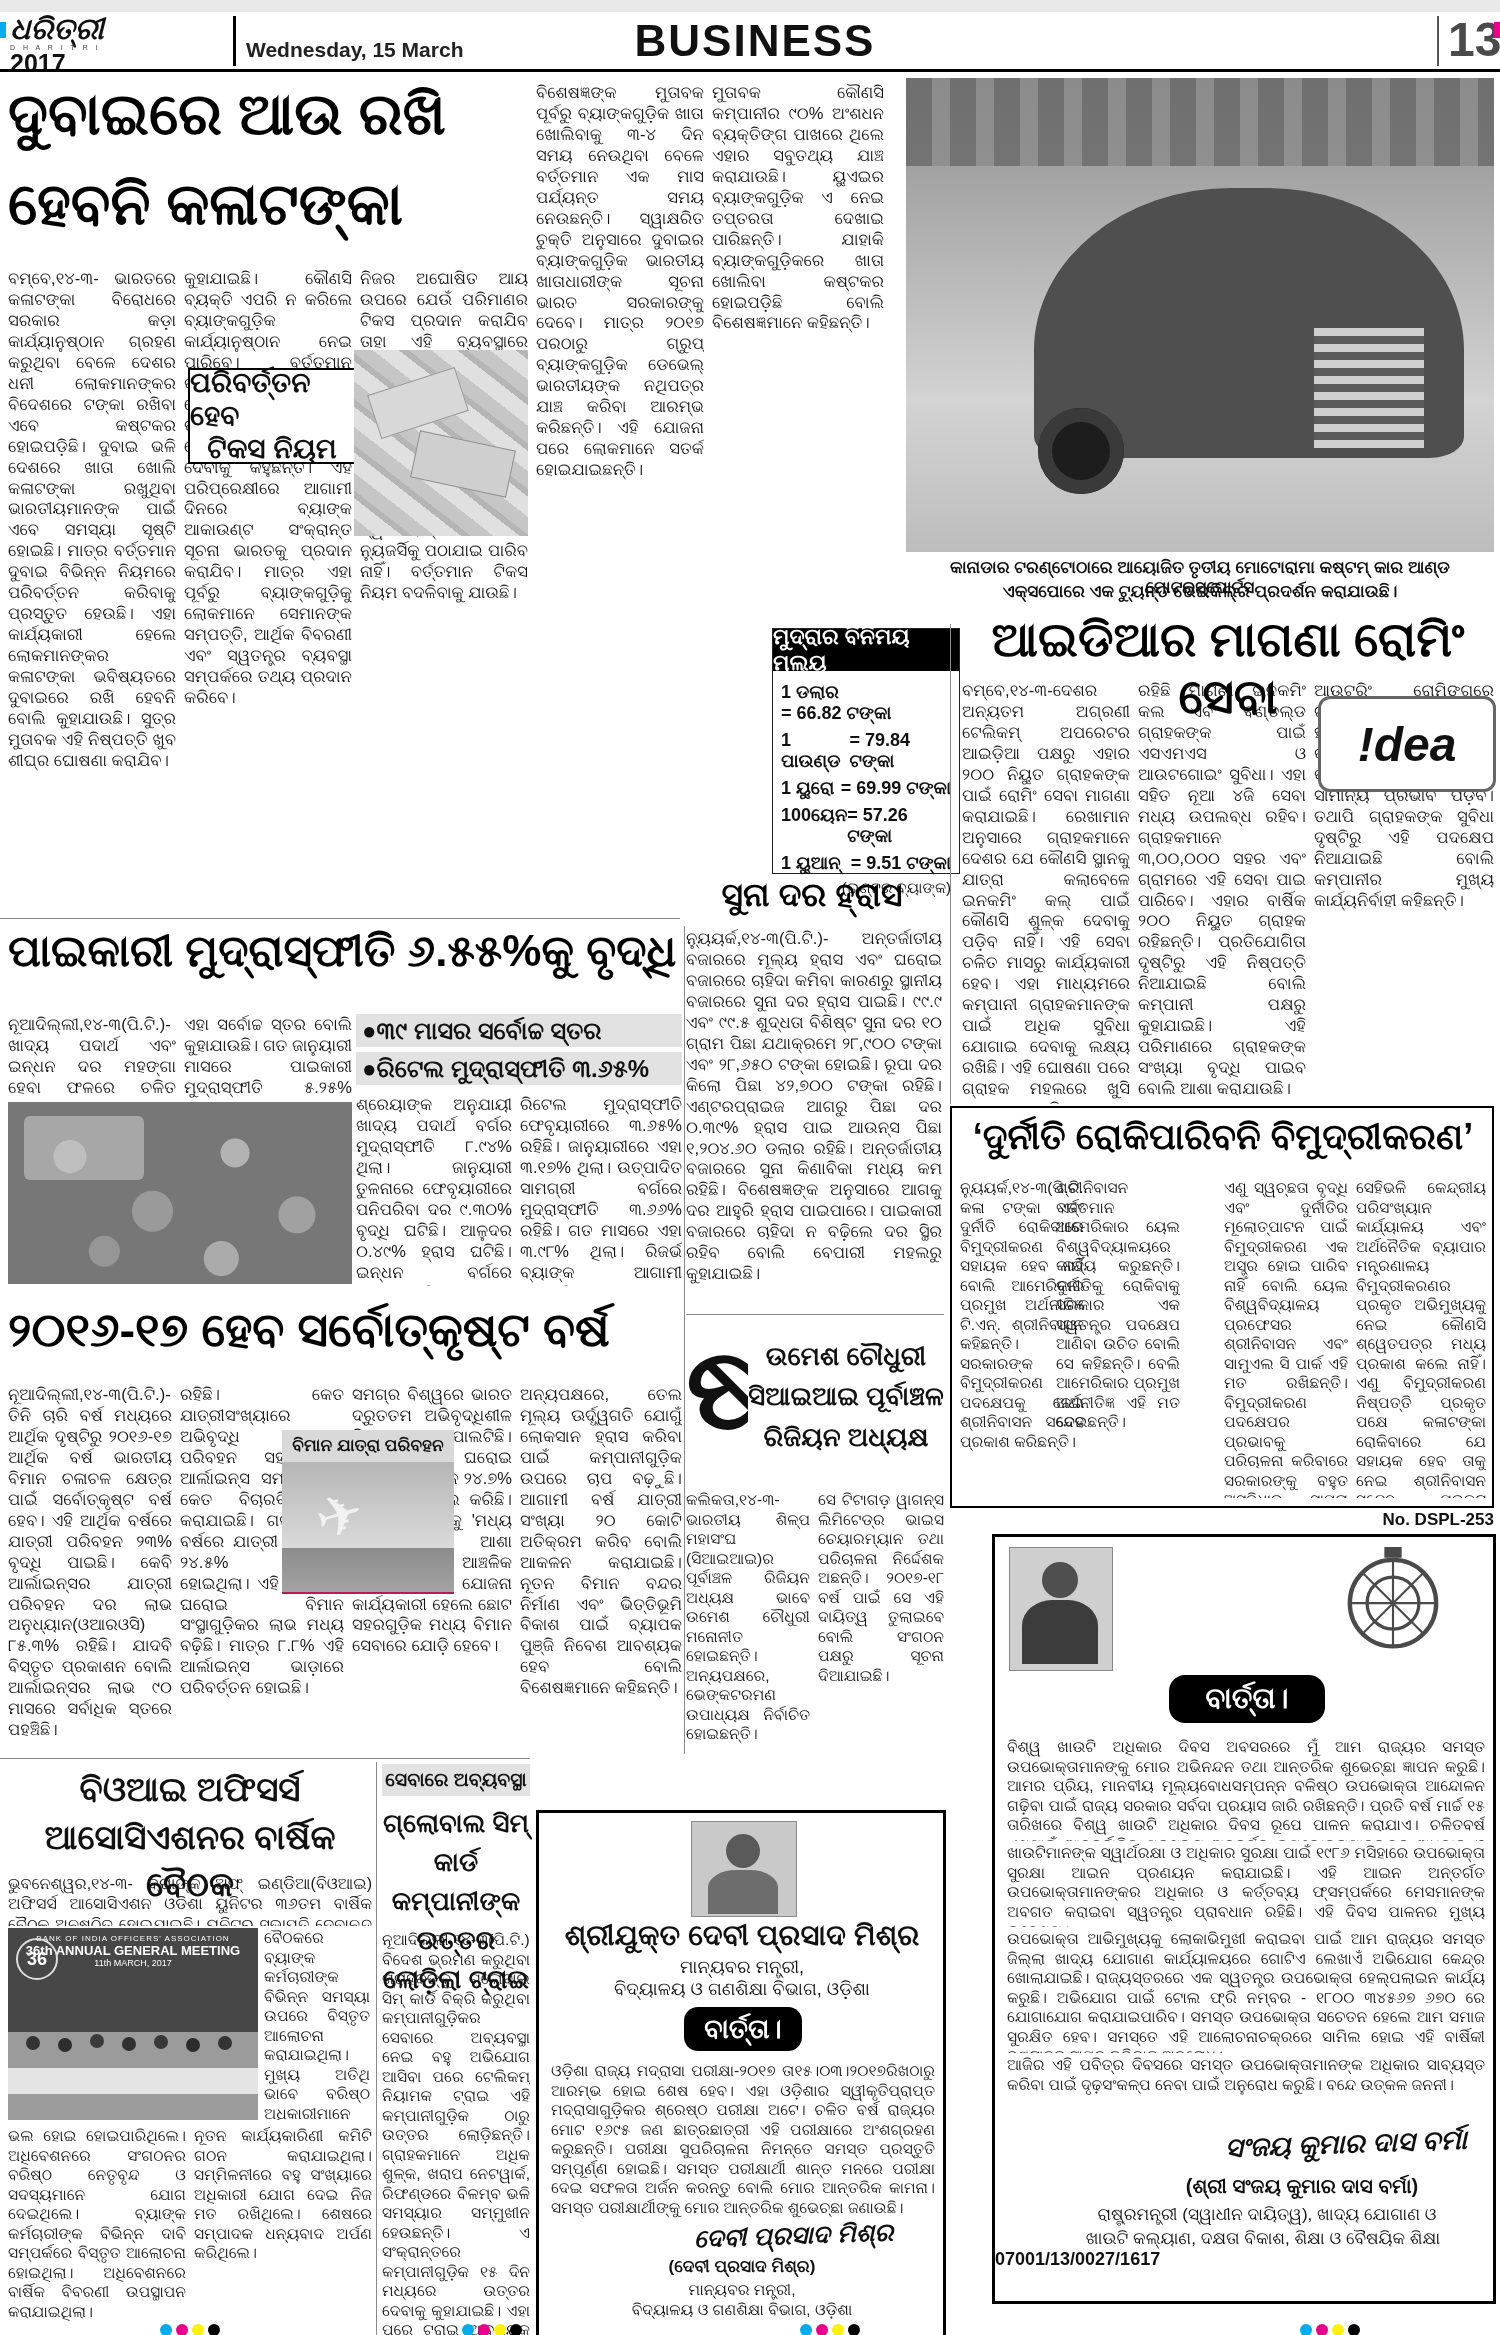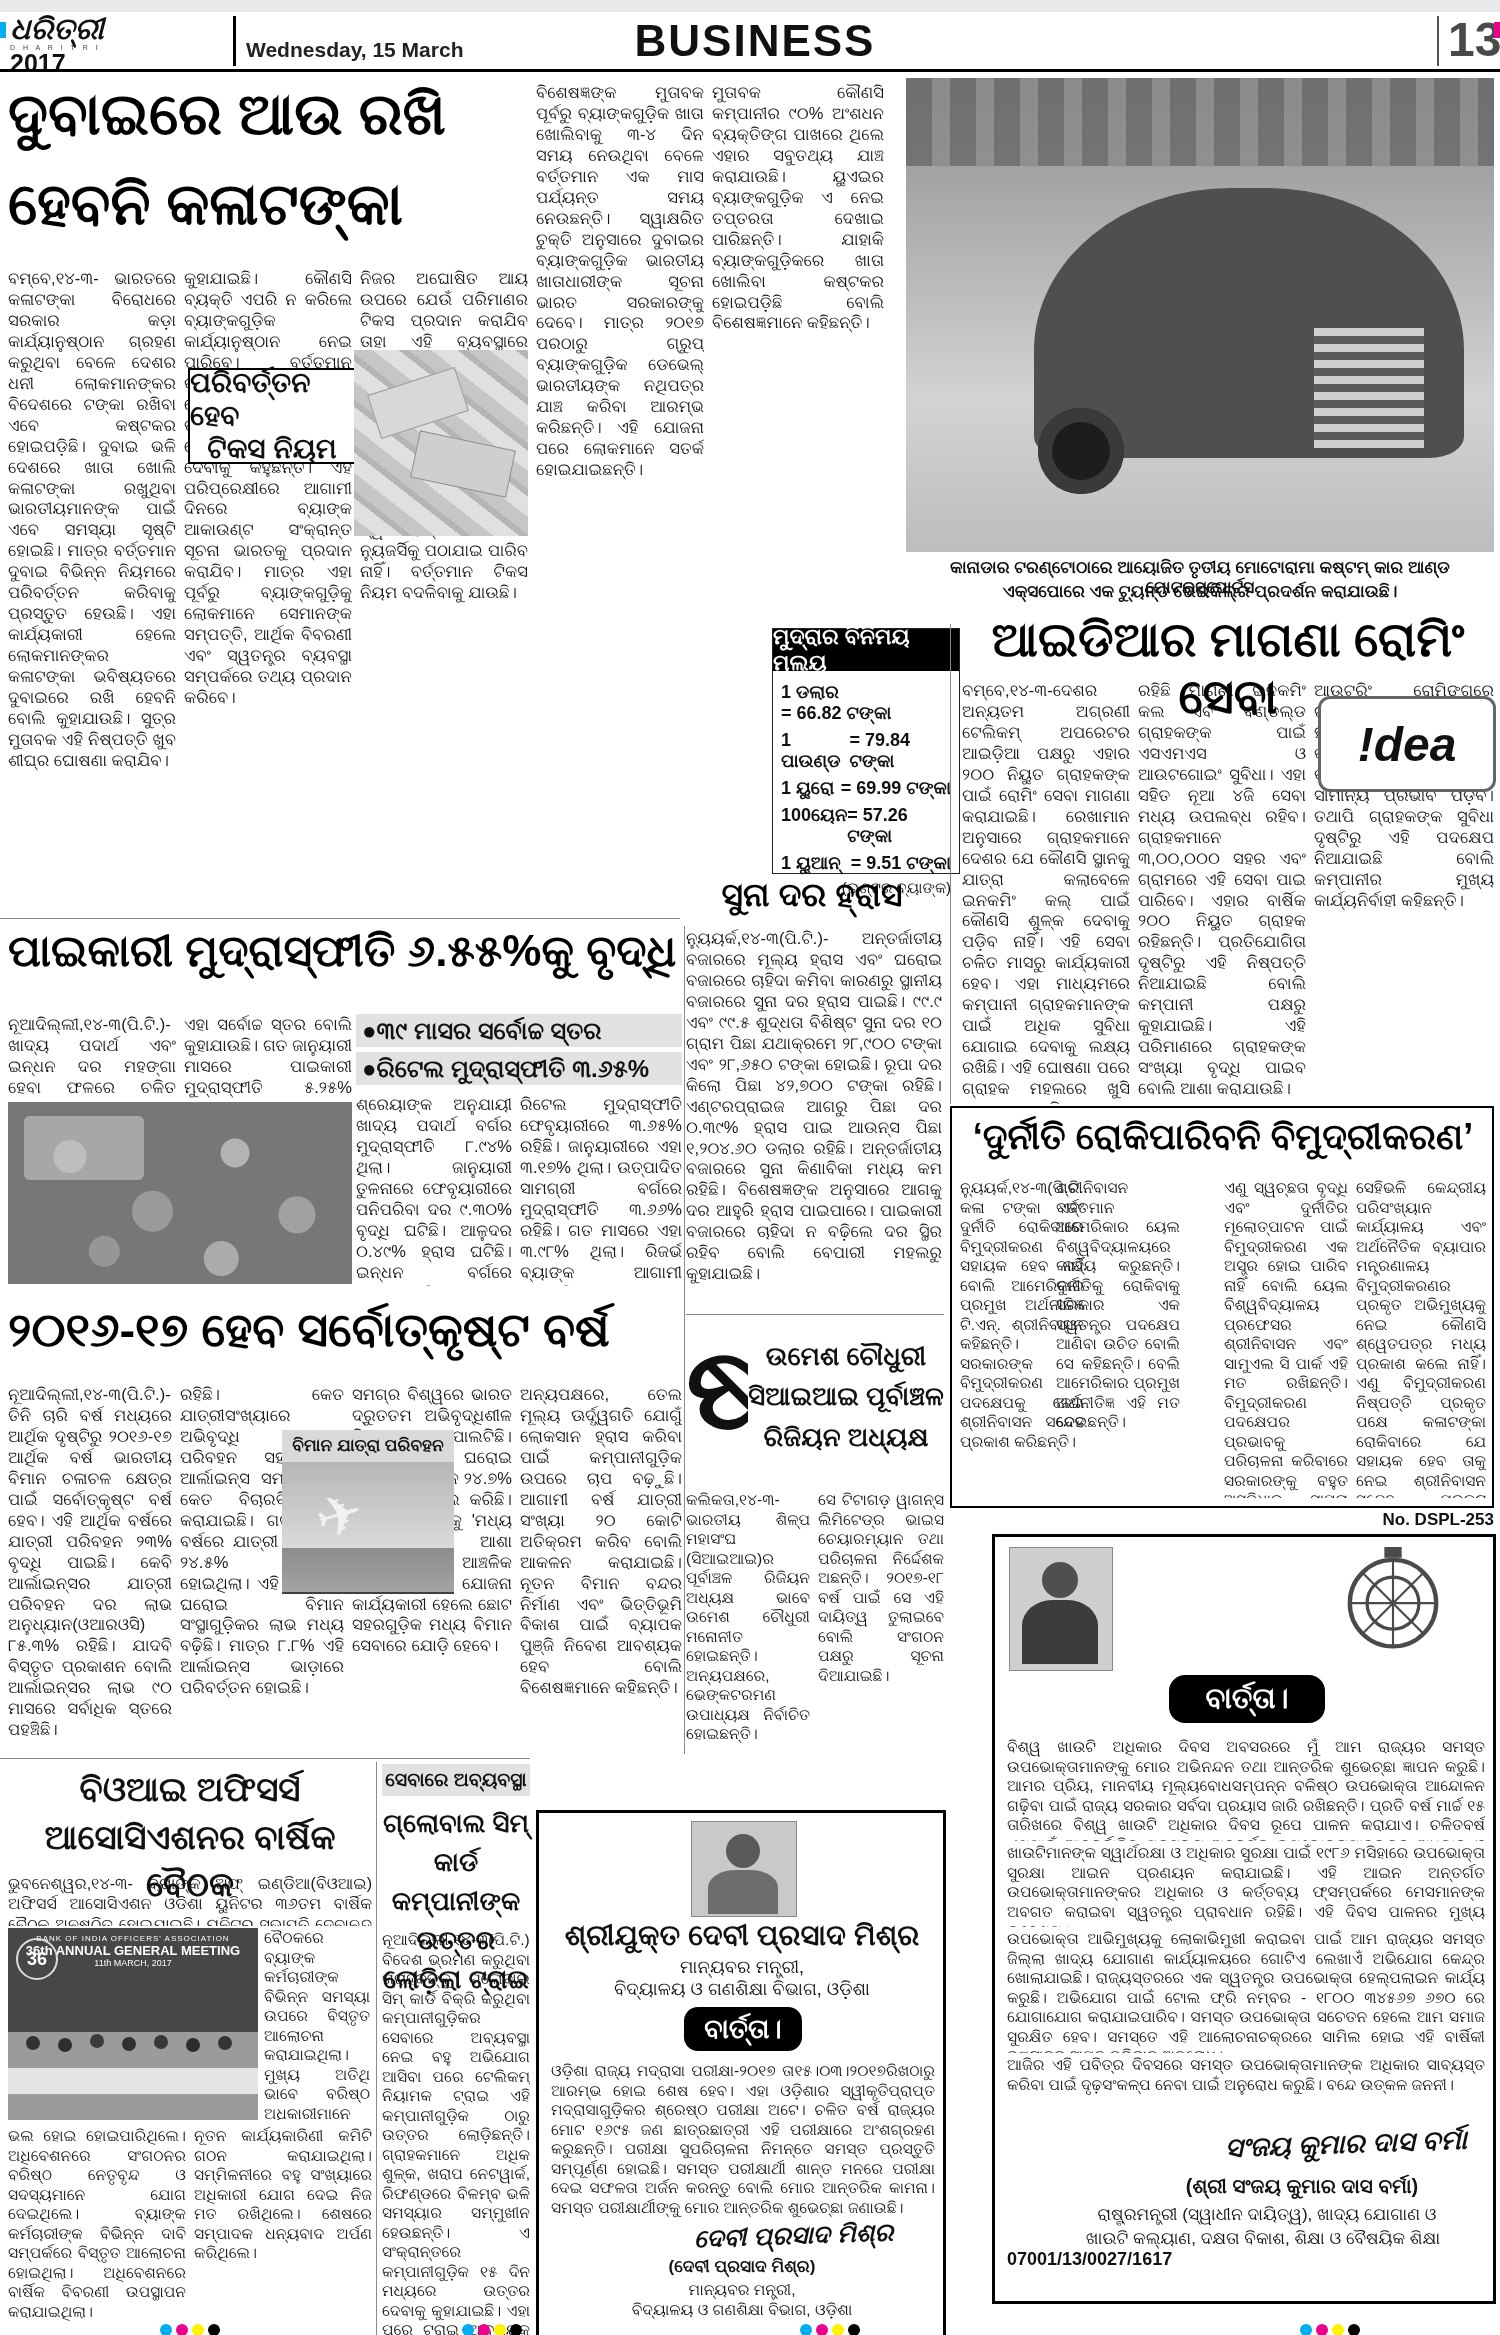--- a/index.html
+++ b/index.html
@@ -124,21 +124,21 @@
   <div class="abs body-sm" style="left:1056px;top:1166px;width:124px;height:320px;">ଶ୍ରୀନିବାସନ ବର୍ତ୍ତମାନ ଆମେରିକାର ୟେଲ ବିଶ୍ୱବିଦ୍ୟାଳୟରେ କାର୍ଯ୍ୟ କରୁଛନ୍ତି। ଦୁର୍ନୀତିକୁ ରୋକିବାକୁ ସରକାର ଏକ ସ୍ୱତନ୍ତ୍ର ପଦକ୍ଷେପ ଆଣିବା ଉଚିତ ବୋଲି ସେ କହିଛନ୍ତି। ବେଲି ଆମେରିକାର ପ୍ରମୁଖ ଅର୍ଥନୀତିଜ୍ଞ ଏହି ମତ ଦେଇଛନ୍ତି।</div>
   <div class="abs body-sm" style="left:1224px;top:1166px;width:124px;height:320px;">ଏଣୁ ସ୍ୱଚ୍ଛତା ବୃଦ୍ଧି ଏବଂ ଦୁର୍ନୀତିର ମୂଲୋତ୍ପାଟନ ପାଇଁ ବିମୁଦ୍ରୀକରଣ ଏକ ଅସ୍ତ୍ର ହୋଇ ପାରିବ ନାହିଁ ବୋଲି ୟେଲ ବିଶ୍ୱବିଦ୍ୟାଳୟ ପ୍ରଫେସର ଶ୍ରୀନିବାସନ ଏବଂ ସାମୁଏଲ ସି ପାର୍କ ଏହି ମତ ରଖିଛନ୍ତି। ବିମୁଦ୍ରୀକରଣ ପଦକ୍ଷେପର ପ୍ରଭାବକୁ ପରିଚାଳନା କରିବାରେ ସରକାରଙ୍କୁ ବହୁତ ଅସୁବିଧାର ସାମ୍ନା କରିବାକୁ ପଡିଛି।</div>
   <div class="abs body-sm" style="left:1356px;top:1166px;width:130px;height:320px;">ସେହିଭଳି କେନ୍ଦ୍ରୀୟ ପରିସଂଖ୍ୟାନ କାର୍ଯ୍ୟାଳୟ ଏବଂ ଅର୍ଥନୈତିକ ବ୍ୟାପାର ମନ୍ତ୍ରଣାଳୟ ବିମୁଦ୍ରୀକରଣର ପ୍ରକୃତ ଅଭିମୁଖ୍ୟକୁ ନେଇ କୌଣସି ଶ୍ୱେତପତ୍ର ମଧ୍ୟ ପ୍ରକାଶ କଲେ ନାହିଁ। ଏଣୁ ବିମୁଦ୍ରୀକରଣ ନିଷ୍ପତ୍ତି ପ୍ରକୃତ ପକ୍ଷେ କଳାଟଙ୍କା ରୋକିବାରେ ଯେ ସହାୟକ ହେବ ତାକୁ ନେଇ ଶ୍ରୀନିବାସନ ସନ୍ଦେହ ପ୍ରକଟ କରିଛନ୍ତି।</div>
 
   <div class="abs headline" style="left:8px;top:1290px;width:676px;font-size:47px;">୨୦୧୬-୧୭ ହେବ ସର୍ବୋତ୍କୃଷ୍ଟ ବର୍ଷ</div>
   <div class="abs body-txt" style="left:8px;top:1372px;width:164px;height:370px;">ନୂଆଦିଲ୍ଲୀ,୧୪-୩(ପି.ଟି.)-ତିନି ଚାରି ବର୍ଷ ମଧ୍ୟରେ ଆର୍ଥିକ ଦୃଷ୍ଟିରୁ ୨୦୧୬-୧୭ ଆର୍ଥିକ ବର୍ଷ ଭାରତୀୟ ବିମାନ ଚଳାଚଳ କ୍ଷେତ୍ର ପାଇଁ ସର୍ବୋତ୍କୃଷ୍ଟ ବର୍ଷ ହେବ। ଏହି ଆର୍ଥିକ ବର୍ଷରେ ଯାତ୍ରୀ ପରିବହନ ୨୩% ବୃଦ୍ଧି ପାଇଛି। କେବି ଆର୍ଲାଇନ୍ସର ଯାତ୍ରୀ ପରିବହନ ଦର ଲାଭ ଅନୁଧ୍ୟାନ(ଓଆରଓସି) ୮୫.୩% ରହିଛି। ଯାଦବି ବିସ୍ତୃତ ପ୍ରକାଶନ ବୋଲି ଆର୍ଲାଇନ୍ସର ଲାଭ ୯୦ ମାସରେ ସର୍ବାଧିକ ସ୍ତରେ ପହଞ୍ଚିଛି।</div>
   <div class="abs body-txt" style="left:180px;top:1372px;width:164px;height:370px;">ରହିଛି। କେତ ଯାତ୍ରୀସଂଖ୍ୟାରେ ଅଭିବୃଦ୍ଧି ଯାତ୍ରୀ ପରିବହନ ସହ କେତ ଆର୍ଲାଇନ୍ସ ସମଗ୍ର ବର୍ଷ କେତ ବିଚାରବିଶ୍ଳେଷଣ କରାଯାଇଛି। ଗତ ଆର୍ଥିକ ବର୍ଷରେ ଯାତ୍ରୀ ପରିବହନ ୨୪.୫% ଅଭିବୃଦ୍ଧି ହୋଇଥିଲା। ଏହି ସମୟରେ ଘରୋଇ ବିମାନ ସଂସ୍ଥାଗୁଡ଼ିକର ଲାଭ ମଧ୍ୟ ବଢ଼ିଛି। ମାତ୍ର ୮.୮% ଏହି ଆର୍ଲାଇନ୍ସ ଭାଡ଼ାରେ ପରିବର୍ତ୍ତନ ହୋଇଛି।</div>
   <div class="abs body-txt" style="left:352px;top:1372px;width:160px;height:370px;">ସମଗ୍ର ବିଶ୍ୱରେ ଭାରତ ଦ୍ରୁତତମ ଅଭିବୃଦ୍ଧିଶୀଳ ବିମାନ ବଜାର ପାଲଟିଛି। ଚଳିତ ବର୍ଷ ଘରୋଇ ଯାତ୍ରୀ ପରିବହନ ୨୪.୭% ଅଭିବୃଦ୍ଧି ହାସଲ କରିଛି। ଏହି ଧାରା ଆଗକୁ 'ମଧ୍ୟ ରହିବ ବୋଲି ଆଶା କରାଯାଉଛି। ଆଞ୍ଚଳିକ ଉଡ଼ାଣ ଯୋଜନା କାର୍ଯ୍ୟକାରୀ ହେଲେ ଛୋଟ ସହରଗୁଡ଼ିକ ମଧ୍ୟ ବିମାନ ସେବାରେ ଯୋଡ଼ି ହେବେ।</div>
   <div class="abs body-txt" style="left:520px;top:1372px;width:162px;height:370px;">ଅନ୍ୟପକ୍ଷରେ, ତେଲ ମୂଲ୍ୟ ଊର୍ଦ୍ଧ୍ୱଗତି ଯୋଗୁଁ ଲୋକସାନ ହ୍ରାସ କରିବା ପାଇଁ କମ୍ପାନୀଗୁଡ଼ିକ ଉପରେ ଚାପ ବଢ଼ୁଛି। ଆଗାମୀ ବର୍ଷ ଯାତ୍ରୀ ସଂଖ୍ୟା ୨୦ କୋଟି ଅତିକ୍ରମ କରିବ ବୋଲି ଆକଳନ କରାଯାଇଛି। ନୂତନ ବିମାନ ବନ୍ଦର ନିର୍ମାଣ ଏବଂ ଭିତ୍ତିଭୂମି ବିକାଶ ପାଇଁ ବ୍ୟାପକ ପୁଞ୍ଜି ନିବେଶ ଆବଶ୍ୟକ ହେବ ବୋଲି ବିଶେଷଜ୍ଞମାନେ କହିଛନ୍ତି।</div>
 
-  <div class="abs" style="left:282px;top:1418px;width:172px;height:164px;background:#404040;">
+  <div class="abs" style="left:282px;top:1418px;width:172px;height:164px;background:#be185d;">
     <div style="height:32px;background:#d9d9d9;display:flex;align-items:center;justify-content:center;font-size:17px;font-weight:bold;">ବିମାନ ଯାତ୍ରା ପରିବହନ</div>
     <div style="position:relative;height:130px;background:linear-gradient(180deg,#b6b6b6 0%,#dadada 66%,#8c8c8c 66%,#a3a3a3 100%);">
       <div style="position:absolute;left:34px;top:26px;font-size:56px;color:#f1f1f1;transform:rotate(-16deg);line-height:1;">✈</div>
     </div>
   </div>
 
   <div class="abs rule-thin" style="left:684px;top:914px;width:1px;height:828px;"></div>
   <div class="abs rule-thin" style="left:686px;top:1302px;width:258px;height:1px;"></div>
   <div class="abs" style="left:686px;top:1316px;width:62px;height:146px;font-size:118px;font-weight:bold;line-height:1;overflow:hidden;">ଷ</div>
   <div class="abs center" style="left:748px;top:1324px;width:196px;">
@@ -212,21 +212,21 @@
     </svg>
     <div class="badge-black" style="position:absolute;left:174px;top:138px;width:156px;height:48px;font-size:29px;border-radius:16px;">ବାର୍ତ୍ତା।</div>
     <div class="body-sm" style="position:absolute;left:12px;top:200px;width:478px;height:104px;">ବିଶ୍ୱ ଖାଉଟି ଅଧିକାର ଦିବସ ଅବସରରେ ମୁଁ ଆମ ରାଜ୍ୟର ସମସ୍ତ ଉପଭୋକ୍ତାମାନଙ୍କୁ ମୋର ଅଭିନନ୍ଦନ ତଥା ଆନ୍ତରିକ ଶୁଭେଚ୍ଛା ଜ୍ଞାପନ କରୁଛି। ଆମର ପ୍ରିୟ, ମାନବୀୟ ମୂଲ୍ୟବୋଧସମ୍ପନ୍ନ ବଳିଷ୍ଠ ଉପଭୋକ୍ତା ଆନ୍ଦୋଳନ ଗଢ଼ିବା ପାଇଁ ରାଜ୍ୟ ସରକାର ସର୍ବଦା ପ୍ରୟାସ ଜାରି ରଖିଛନ୍ତି। ପ୍ରତି ବର୍ଷ ମାର୍ଚ୍ଚ ୧୫ ତାରିଖରେ ବିଶ୍ୱ ଖାଉଟି ଅଧିକାର ଦିବସ ରୂପେ ପାଳନ କରାଯାଏ। ଚଳିତବର୍ଷ ଏଥିପାଇଁ ଆନ୍ତର୍ଜାତିକ ପ୍ରସଙ୍ଗ ଅନ୍ତର୍ଗତ ଉପଭୋକ୍ତାମାନଙ୍କର ଅଧିକାର ଓ କର୍ତ୍ତବ୍ୟ ସମ୍ପର୍କରେ ସଚେତନତା ଅବଶ୍ୟ କରଗଇବ ମୁଖ୍ୟ ଉଦ୍ଦେଶ୍ୟ।</div>
     <div class="body-sm" style="position:absolute;left:12px;top:306px;width:478px;height:84px;">ଖାଉଟିମାନଙ୍କ ସ୍ୱାର୍ଥରକ୍ଷା ଓ ଅଧିକାର ସୁରକ୍ଷା ପାଇଁ ୧୯୮୬ ମସିହାରେ ଉପଭୋକ୍ତା ସୁରକ୍ଷା ଆଇନ ପ୍ରଣୟନ କରାଯାଇଛି। ଏହି ଆଇନ ଅନ୍ତର୍ଗତ ଉପଭୋକ୍ତାମାନଙ୍କର ଅଧିକାର ଓ କର୍ତ୍ତବ୍ୟ ଫ୍ସମ୍ପର୍କରେ ମେସମାନଙ୍କ ଅବଗତ କରାଇବା ସ୍ୱତନ୍ତ୍ର ପ୍ରାବଧାନ ରହିଛି। ଏହି ଦିବସ ପାଳନର ମୁଖ୍ୟ ଉଦ୍ଦେଶ୍ୟ।</div>
     <div class="body-sm" style="position:absolute;left:12px;top:392px;width:478px;height:124px;">ଉପଭୋକ୍ତା ଆଭିମୁଖ୍ୟକୁ ଲୋକାଭିମୁଖୀ କରାଇବା ପାଇଁ ଆମ ରାଜ୍ୟର ସମସ୍ତ ଜିଲ୍ଲା ଖାଦ୍ୟ ଯୋଗାଣ କାର୍ଯ୍ୟାଳୟରେ ଗୋଟିଏ ଲେଖାଏଁ ଅଭିଯୋଗ କେନ୍ଦ୍ର ଖୋଲାଯାଇଛି। ରାଜ୍ୟସ୍ତରରେ ଏକ ସ୍ୱତନ୍ତ୍ର ଉପଭୋକ୍ତା ହେଲ୍ପଲାଇନ କାର୍ଯ୍ୟ କରୁଛି। ଅଭିଯୋଗ ପାଇଁ ଟୋଲ ଫ୍ରି ନମ୍ବର - ୧୮୦୦ ୩୪୫୬୭ ୬୭୦ ରେ ଯୋଗାଯୋଗ କରାଯାଇପାରିବ। ସମସ୍ତ ଉପଭୋକ୍ତା ସଚେତନ ହେଲେ ଆମ ସମାଜ ସୁରକ୍ଷିତ ହେବ। ସମସ୍ତେ ଏହି ଆଲୋଚନାଚକ୍ରରେ ସାମିଲ ହୋଇ ଏହି ବାର୍ଷିକୀ ଦୃଷ୍ଟାନ୍ତ ସ୍ଥାପନ କରିବାକୁ ଅନୁରୋଧ।</div>
     <div class="body-sm" style="position:absolute;left:12px;top:518px;width:478px;height:66px;">ଆଜିର ଏହି ପବିତ୍ର ଦିବସରେ ସମସ୍ତ ଉପଭୋକ୍ତାମାନଙ୍କ ଅଧିକାର ସାବ୍ୟସ୍ତ କରିବା ପାଇଁ ଦୃଢ଼ସଂକଳ୍ପ ନେବା ପାଇଁ ଅନୁରୋଧ କରୁଛି। ବନ୍ଦେ ଉତ୍କଳ ଜନନୀ।</div>
     <div class="sig-script" style="position:absolute;right:26px;top:592px;font-size:27px;">ସଂଜୟ କୁମାର ଦାସ ବର୍ମା</div>
     <div style="position:absolute;right:26px;top:638px;width:330px;text-align:center;font-size:20px;font-weight:bold;">(ଶ୍ରୀ ସଂଜୟ କୁମାର ଦାସ ବର୍ମା)</div>
     <div style="position:absolute;right:26px;top:668px;width:400px;text-align:center;font-size:17px;">ରାଷ୍ଟ୍ରମନ୍ତ୍ରୀ (ସ୍ୱାଧୀନ ଦାୟିତ୍ୱ), ଖାଦ୍ୟ ଯୋଗାଣ ଓ</div>
     <div style="position:absolute;right:10px;top:692px;width:440px;text-align:center;font-size:17px;">ଖାଉଟି କଲ୍ୟାଣ, ଦକ୍ଷତା ବିକାଶ, ଶିକ୍ଷା ଓ ବୈଷୟିକ ଶିକ୍ଷା</div>
-    <div style="position:absolute;left:12px;top:712px;font-size:18px;font-weight:bold;">07001/13/0027/1617</div>
+    <div style="position:absolute;left:0;top:712px;font-size:18px;font-weight:bold;">07001/13/0027/1617</div>
   </div>
 
   <div class="abs" style="left:160px;top:2310px;">
     <span class="dot dot-c"></span><span class="dot dot-m"></span><span class="dot dot-y"></span><span class="dot dot-k"></span>
   </div>
   <div class="abs" style="left:462px;top:2310px;">
     <span class="dot dot-c"></span><span class="dot dot-m"></span><span class="dot dot-y"></span><span class="dot dot-k"></span>
   </div>
   <div class="abs" style="left:800px;top:2310px;">
     <span class="dot dot-c"></span><span class="dot dot-m"></span><span class="dot dot-y"></span><span class="dot dot-k"></span>

